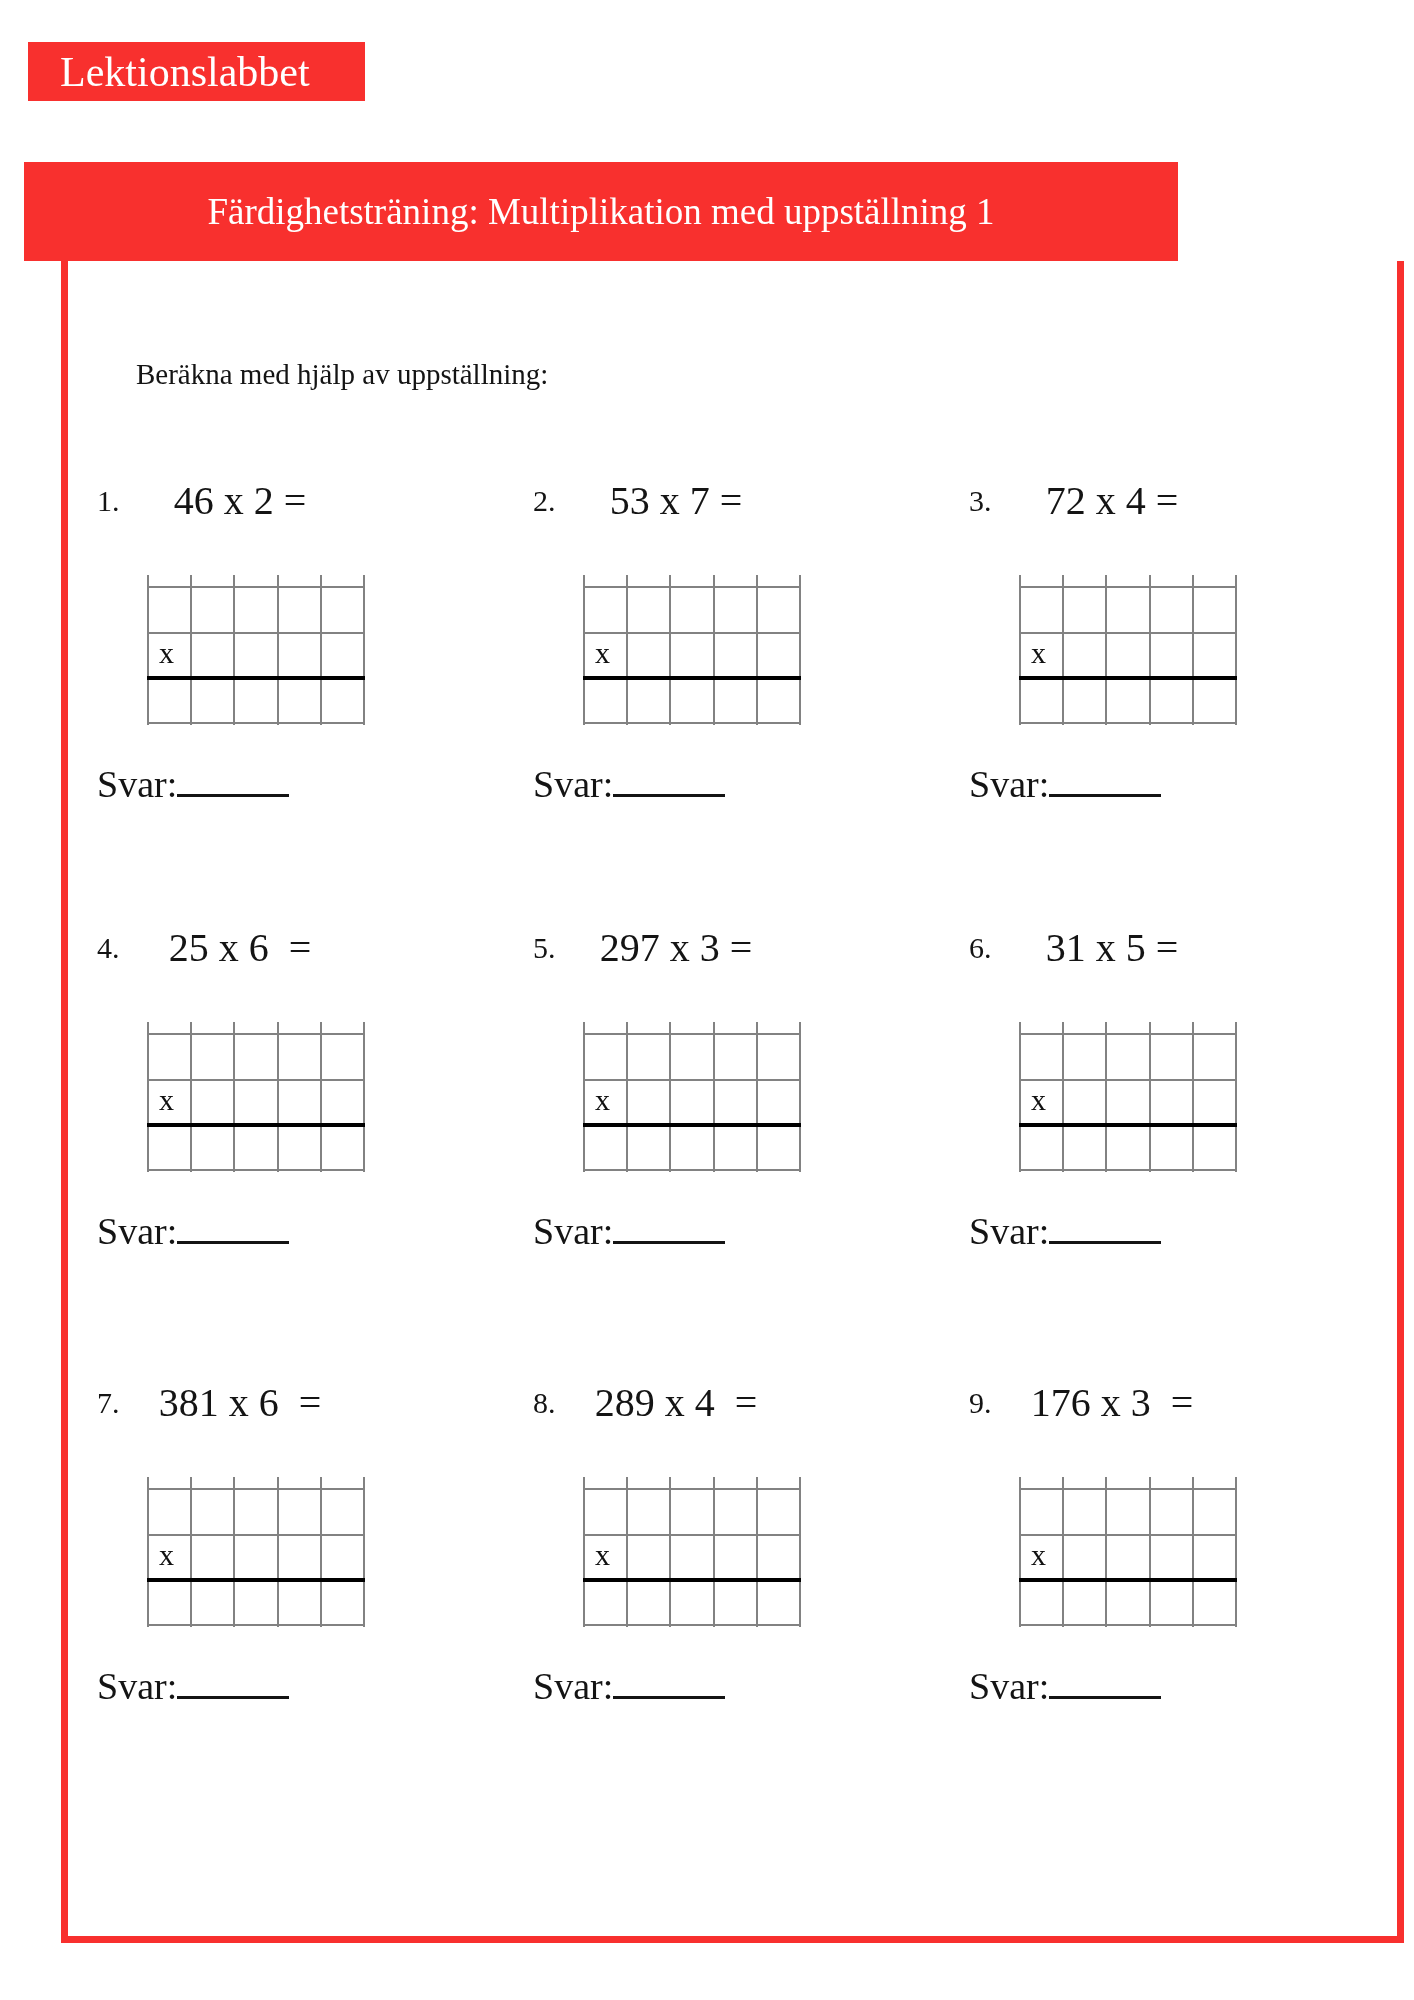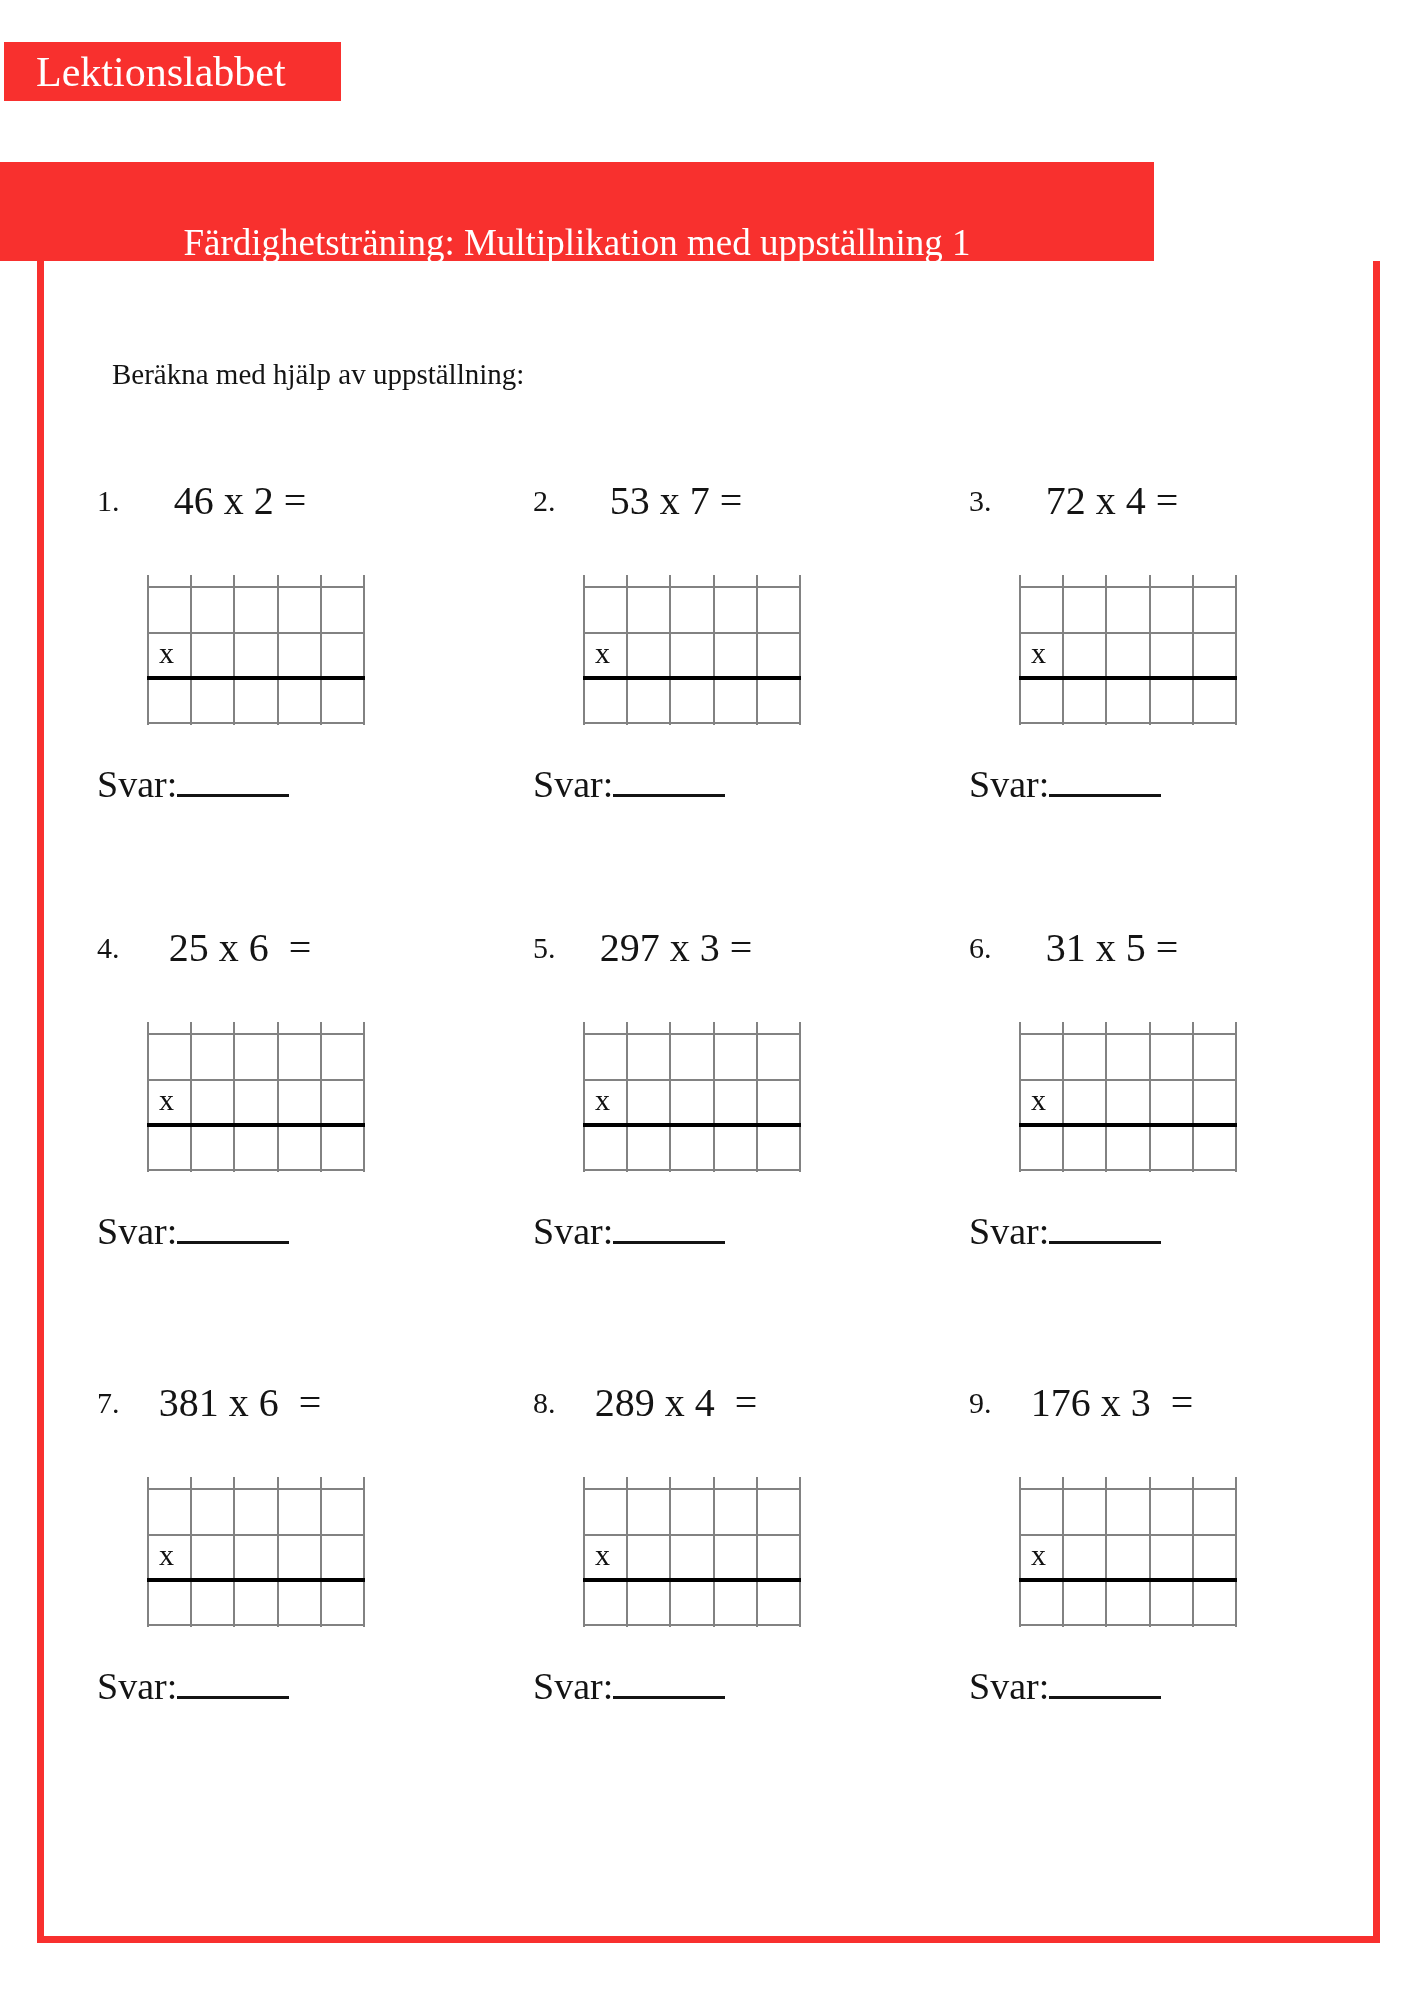--- a/index.html
+++ b/index.html
@@ -1,31 +1,31 @@
 <!DOCTYPE html>
 <html><head>
 <meta charset="utf-8">
 <style>
   html,body{margin:0;padding:0;}
   body{
     width:1414px;height:2000px;position:relative;background:#ffffff;
     font-family:"Liberation Serif","DejaVu Serif",serif;color:#141414;
     overflow:hidden;
   }
-  .abs{position:absolute;}
+  .abs{position:absolute;margin-left:24px;}
 
   
   .brand-banner{
     left:4px;top:42px;width:337px;height:59px;background:#f8302e;
     display:flex;align-items:center;padding-left:32px;box-sizing:border-box;
   }
   .brand-banner .brand-text{color:#ffffff;font-size:42px;line-height:1;}
   .title-banner{
     left:0;top:162px;width:1154px;height:99px;background:#f8302e;
-    display:flex;align-items:flex-end;justify-content:center;
+    display:flex;align-items:center;justify-content:center;
   }
   .title-banner .title-text{color:#ffffff;font-size:37px;line-height:1;}
 
   
   .page-frame{
     left:37px;top:261px;width:1343px;height:1682px;box-sizing:border-box;
     border:7px solid #f8302e;border-top:none;
   }
 
   

